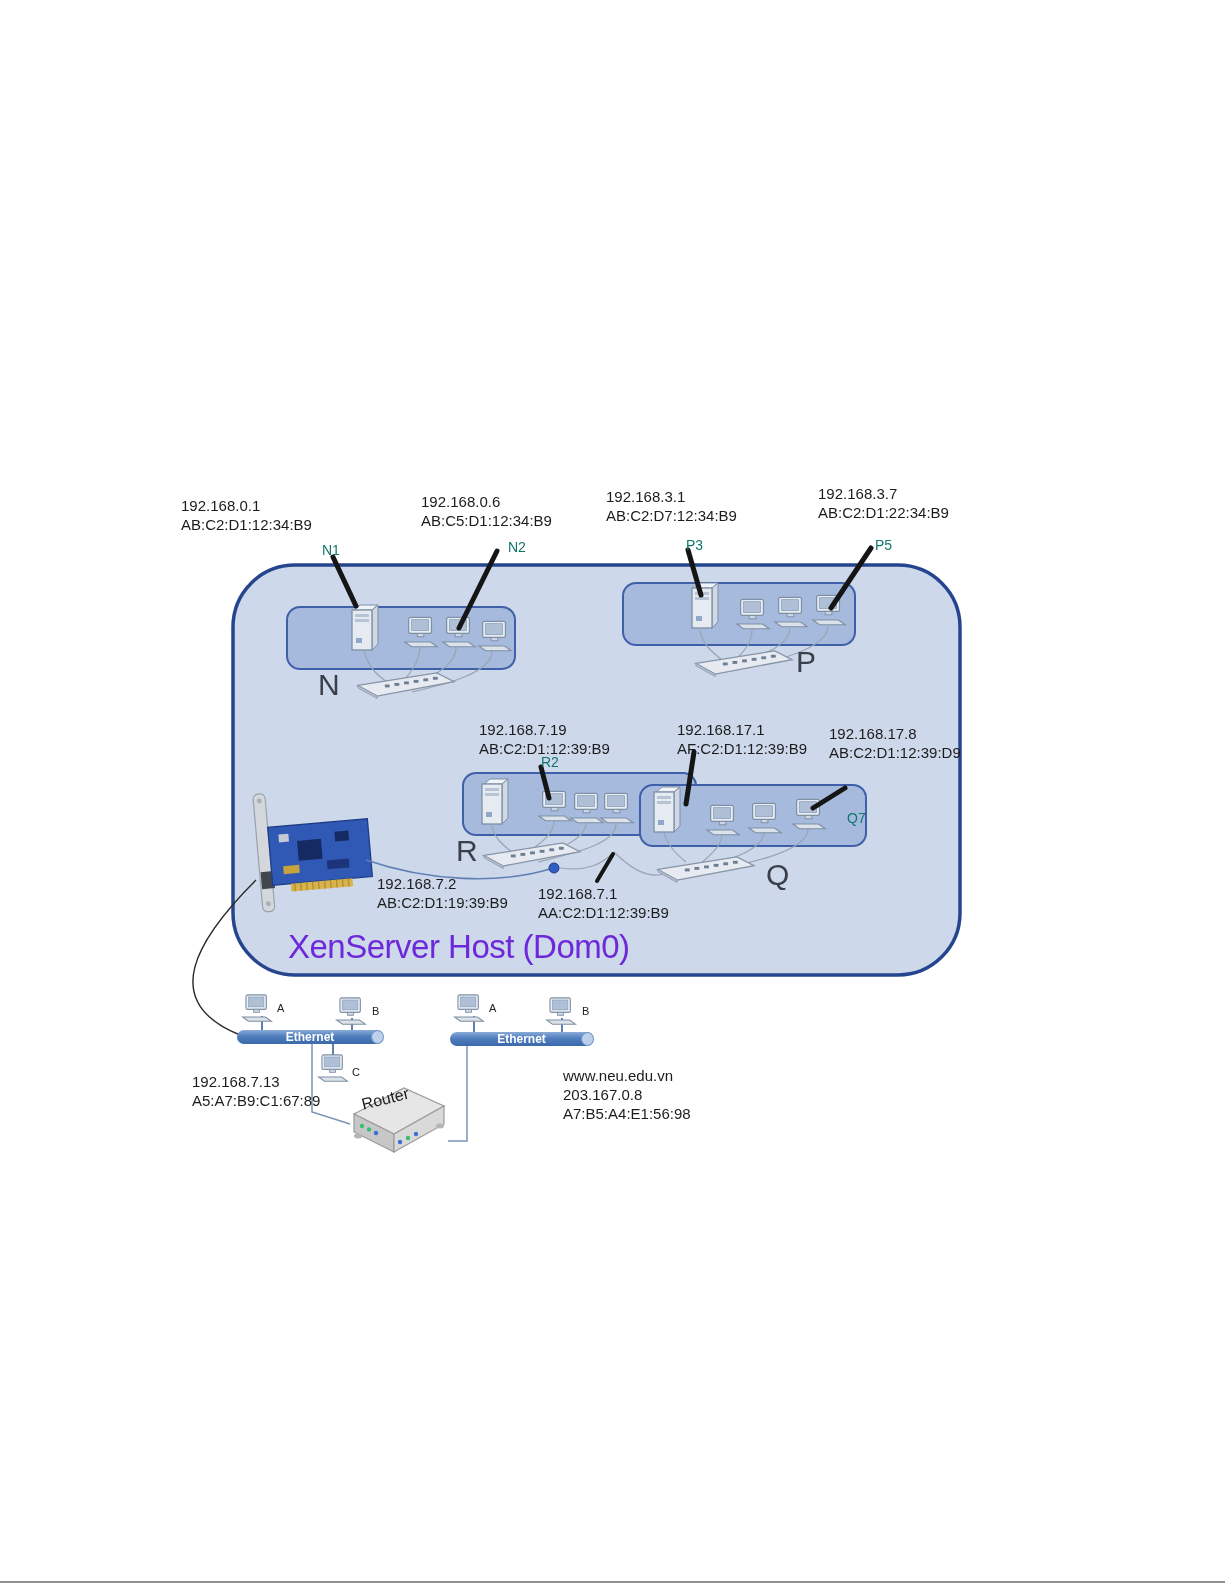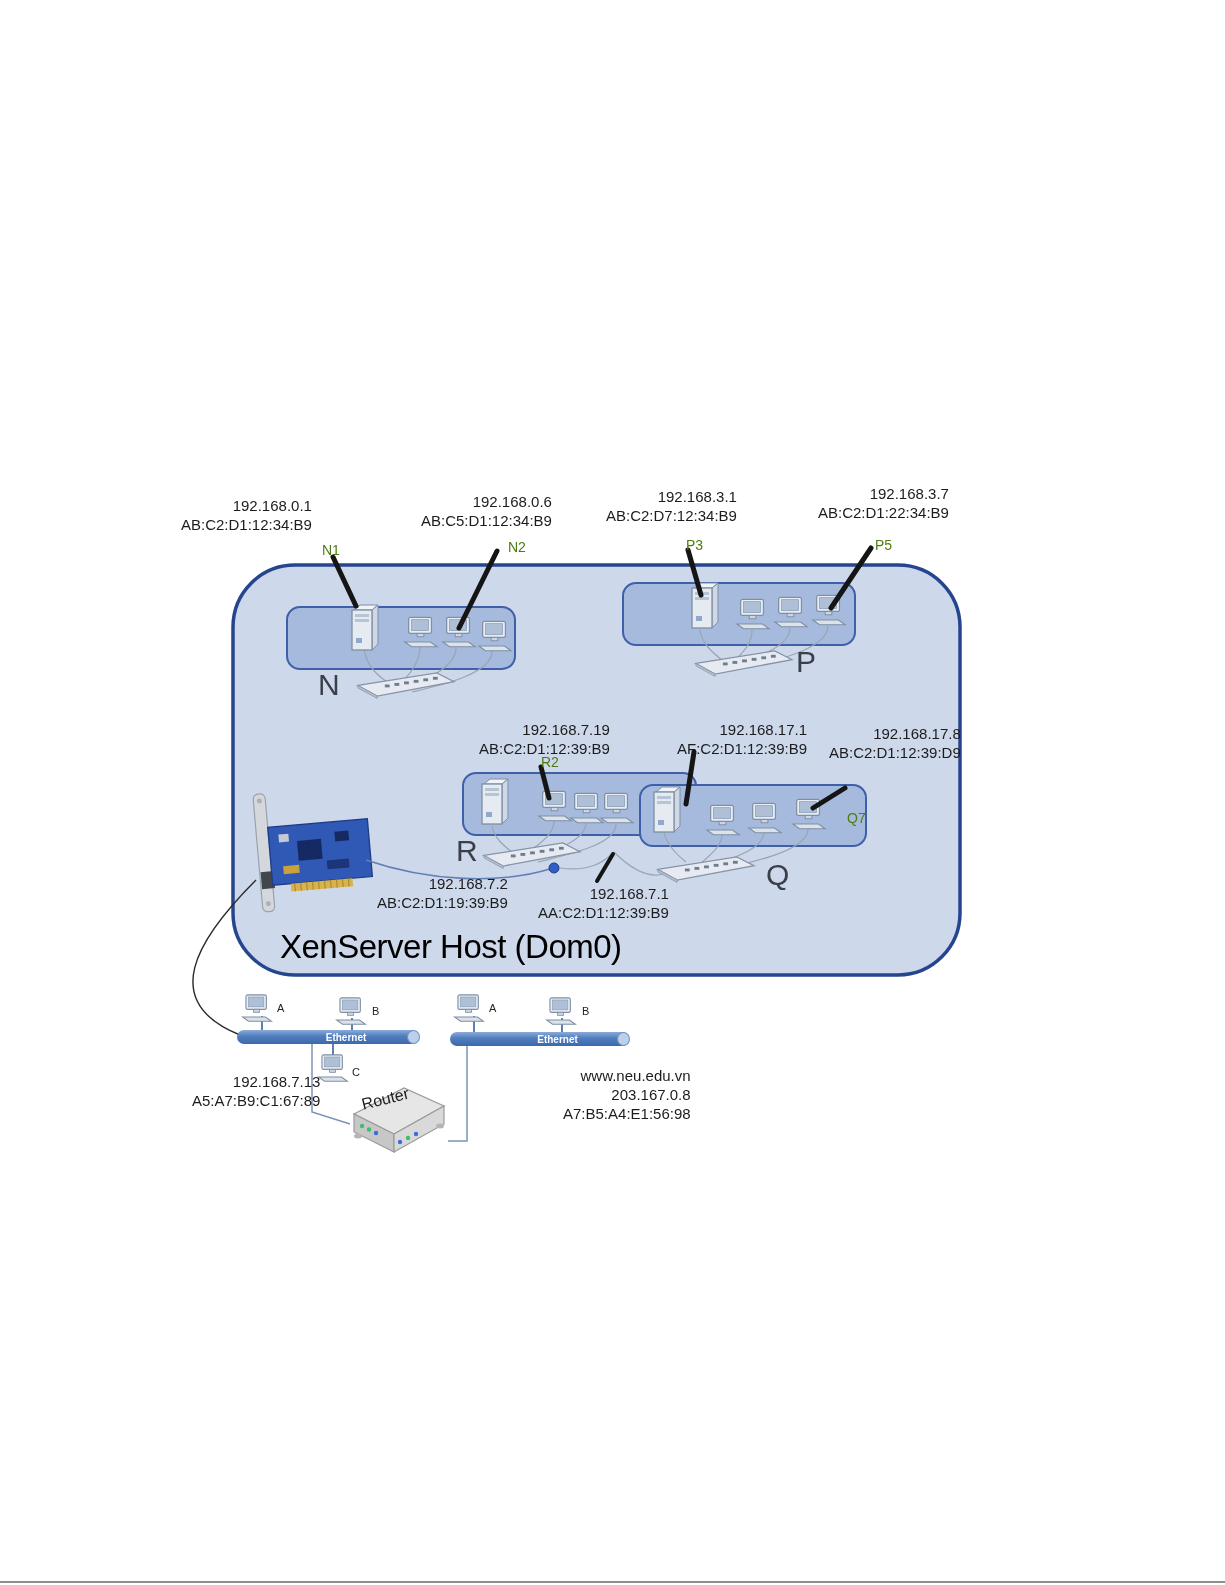--- a/index.html
+++ b/index.html
@@ -1,26 +1,26 @@
 <!DOCTYPE html>
 <html><head>
 <meta charset="utf-8">
 <style>
   html,body{margin:0;padding:0;background:#fff;}
   #canvas{position:relative;width:1225px;height:1585px;background:#ffffff;overflow:hidden;
-          font-family:"Liberation Sans",sans-serif;text-align:right;}
+          font-family:"Liberation Sans",sans-serif;}
   #diagram-svg{position:absolute;left:0;top:0;z-index:1;}
   .lbl{position:absolute;z-index:3;font-size:15px;line-height:19px;color:#1c1c1c;white-space:nowrap;}
-  .tag{position:absolute;z-index:3;font-size:14px;color:#4d7c0f;white-space:nowrap;}
+  .tag{position:absolute;z-index:3;font-size:14px;color:#0f766e;white-space:nowrap;}
   .biglet{position:absolute;z-index:3;font-size:30px;color:#3a3f4a;}
-  .title{position:absolute;z-index:3;font-size:33px;letter-spacing:-0.5px;color:#000000;}
+  .title{position:absolute;z-index:3;font-size:33px;letter-spacing:-0.5px;color:#6d28d9;margin-left:8px;}
   .ethbar{position:absolute;z-index:3;height:14px;border-radius:7px;
           background:linear-gradient(#8aabd8,#4f7dbd 45%,#3c69ac);
           display:flex;align-items:center;justify-content:center;
-          color:#ffffff;font-size:10px;font-weight:bold;padding-left:36px;}
+          color:#ffffff;font-size:12px;font-weight:bold;}
   .ethbar .cap{position:absolute;right:-1px;top:0;width:13px;height:14px;border-radius:50%;
           background:#bdd0ea;border:1px solid #6e93c4;box-sizing:border-box;}
   .stlet{position:absolute;z-index:3;font-size:11px;color:#222;}
   .routerlbl{position:absolute;z-index:3;left:362px;top:1096px;font-size:16px;color:#1d1d1d;
           transform:rotate(-14deg);transform-origin:left center;}
   .bottomline{position:absolute;left:0;top:1581px;width:1225px;height:2px;background:#8f8f8f;z-index:2;}
 </style>
 </head>
 <body>
 

